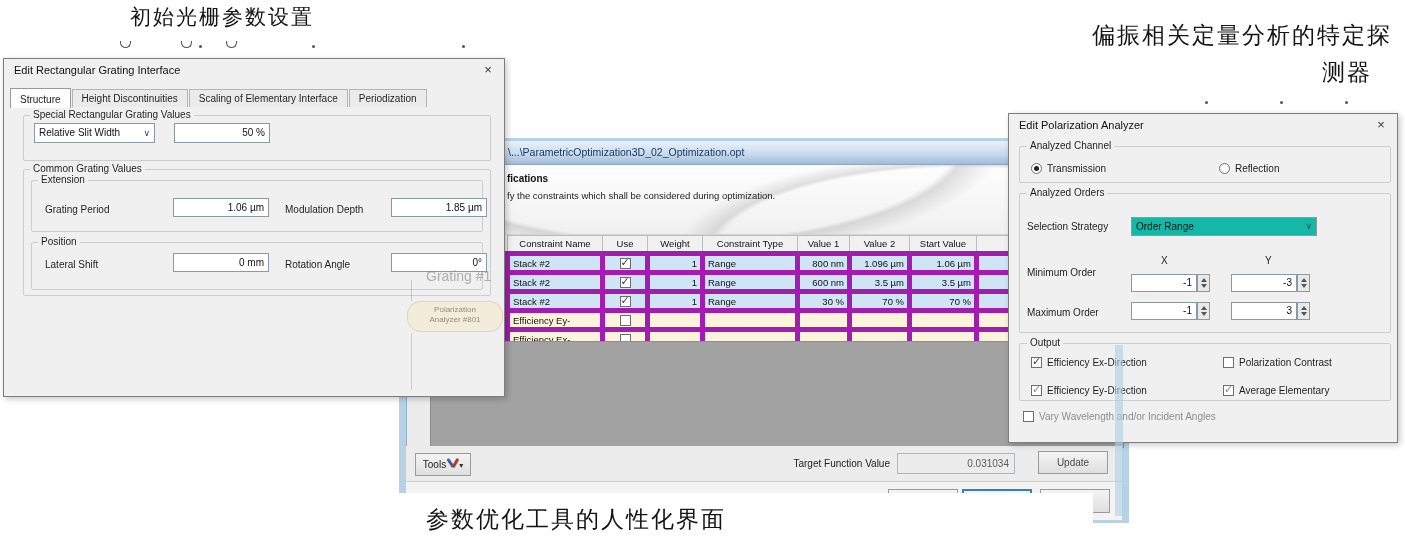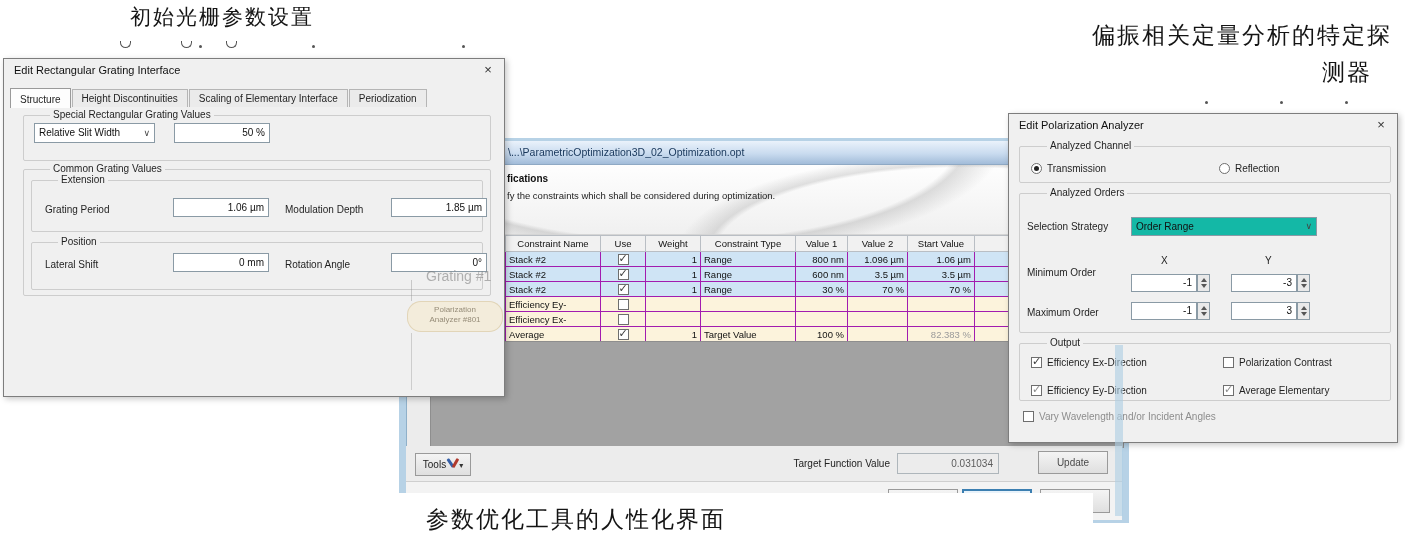--- a/index.html
+++ b/index.html
@@ -12,21 +12,21 @@
   .artifact-mark{position:absolute;border:1.6px solid #2a2a2a;border-top:none;
                  border-radius:0 0 7px 7px;width:9px;height:6px;opacity:.8;}
   .artifact-dot{position:absolute;width:3px;height:3px;background:#2a2a2a;border-radius:50%;opacity:.8;}
 
   
   .dialog{position:absolute;background:#f0f0f0;border:1px solid #7d7d7d;
           box-shadow:2px 2px 6px rgba(0,0,0,.22);z-index:50;}
   .dlg-title{position:absolute;left:10px;top:5px;font-size:11px;color:#101010;}
   .dlg-close{position:absolute;top:3px;right:8px;font-size:13px;color:#333;width:16px;height:16px;
              text-align:center;line-height:16px;cursor:default;}
-  .grouplab{position:absolute;font-size:10px;color:#1f1f1f;background:#f0f0f0;padding:0 3px;z-index:2;margin-left:20px;}
+  .grouplab{position:absolute;font-size:10px;color:#1f1f1f;background:#f0f0f0;padding:0 3px;z-index:2;}
   .groupbox{position:absolute;border:1px solid #cdcdcd;border-radius:2px;}
   .field{position:absolute;background:#fff;border:1px solid #8a9aa5;font-size:10px;color:#111;
          text-align:right;padding:0 4px;line-height:18px;box-sizing:border-box;}
   .label{position:absolute;font-size:10px;color:#1f1f1f;white-space:nowrap;}
   .combo{position:absolute;background:#fff;border:1px solid #8a9aa5;font-size:10px;color:#111;
          padding:0 4px;line-height:18px;box-sizing:border-box;}
   .combo .chev{position:absolute;right:4px;top:0;color:#444;font-size:9px;}
 
   
   .tabstrip{position:absolute;left:6px;top:27px;height:21px;display:flex;align-items:flex-end;}
@@ -65,37 +65,37 @@
         radial-gradient(ellipse 430px 150px at 78% 130%, rgba(0,0,0,0) 58%, rgba(150,150,150,.28) 60%, rgba(0,0,0,0) 67%),
         radial-gradient(ellipse 520px 190px at 38% -40%, rgba(0,0,0,0) 54%, rgba(150,150,150,.30) 56%, rgba(0,0,0,0) 63%),
         linear-gradient(#fefefe,#f0f0f0);
       border-bottom:1px solid #d5d5d5;}
   #opt-head-frag{position:absolute;left:101px;top:8px;font-size:10px;font-weight:bold;color:#101010;}
   #opt-desc-frag{position:absolute;left:101px;top:25px;font-size:9.5px;color:#222;}
   #opt-table{position:absolute;left:99px;top:94px;width:617px;border-collapse:collapse;
              font-size:9.5px;color:#111;table-layout:fixed;}
   #opt-table th{background:#f1f1f1;border:1px solid #b9bec4;font-weight:normal;height:15px;
                 padding:0 3px;white-space:nowrap;overflow:hidden;}
-  #opt-table td{border:1px solid #a21caf;height:14px;padding:0 3px;white-space:nowrap;overflow:hidden;}
+  #opt-table td{border:5px solid #a21caf;height:14px;padding:0 3px;white-space:nowrap;overflow:hidden;}
   #opt-table .r{text-align:right;} #opt-table .c{text-align:center;}
   tr.tone-blue td{background:#cfe4f5;} tr.tone-tan td{background:#fcf3dc;}
   .dim{color:#9a9a9a;}
   #opt-darkarea{position:absolute;left:24px;top:200px;width:692px;height:105px;background:#a2a2a2;
                 border:1px solid #8e8e8e;}
   #opt-toolsrow{position:absolute;left:0;top:305px;right:0;height:35px;background:#ececec;}
   .btn{position:absolute;background:linear-gradient(#f4f4f4,#dfdfdf);border:1px solid #9a9a9a;
        font-size:10px;color:#222;text-align:center;box-sizing:border-box;}
   #tools-btn{left:9px;top:7px;width:56px;height:23px;line-height:21px;}
   #tools-btn .ticon{display:inline-block;width:11px;height:10px;position:relative;margin-left:2px;}
   #tools-btn .ticon i{position:absolute;width:3px;height:10px;border-radius:1px;}
   #tools-btn .ticon .t1{left:1px;top:0;background:#355fa8;transform:rotate(-35deg);}
   #tools-btn .ticon .t2{left:6px;top:0;background:#b03a2e;transform:rotate(30deg);}
   #tools-btn .caret{font-size:8px;color:#333;}
   #tfv-label{position:absolute;left:0;top:12px;width:484px;text-align:right;font-size:10px;color:#222;}
-  #tfv-field{left:491px;top:7px;width:102px;height:21px;line-height:19px;background:#ececec;
+  #tfv-field{left:491px;top:7px;width:118px;height:21px;line-height:19px;background:#ececec;
              border:1px solid #aeb6bb;color:#5c5c5c;position:absolute;font-size:10px;
              text-align:right;padding:0 5px;box-sizing:border-box;}
   #update-btn{left:632px;top:5px;width:70px;height:23px;line-height:21px;color:#4a4a4a;}
   #opt-btnrow{position:absolute;left:0;top:340px;right:0;height:38px;background:#f3f3f3;
               border-top:1px solid #cfcfcf;}
   .bott-btn{top:7px;width:70px;height:24px;}
   .bott-btn.focused{border:2px solid #3c7fb1;background:#e9f3fb;}
 
   
   #white-cover{position:absolute;left:0;top:493px;width:1093px;height:53px;background:#fff;z-index:40;}

